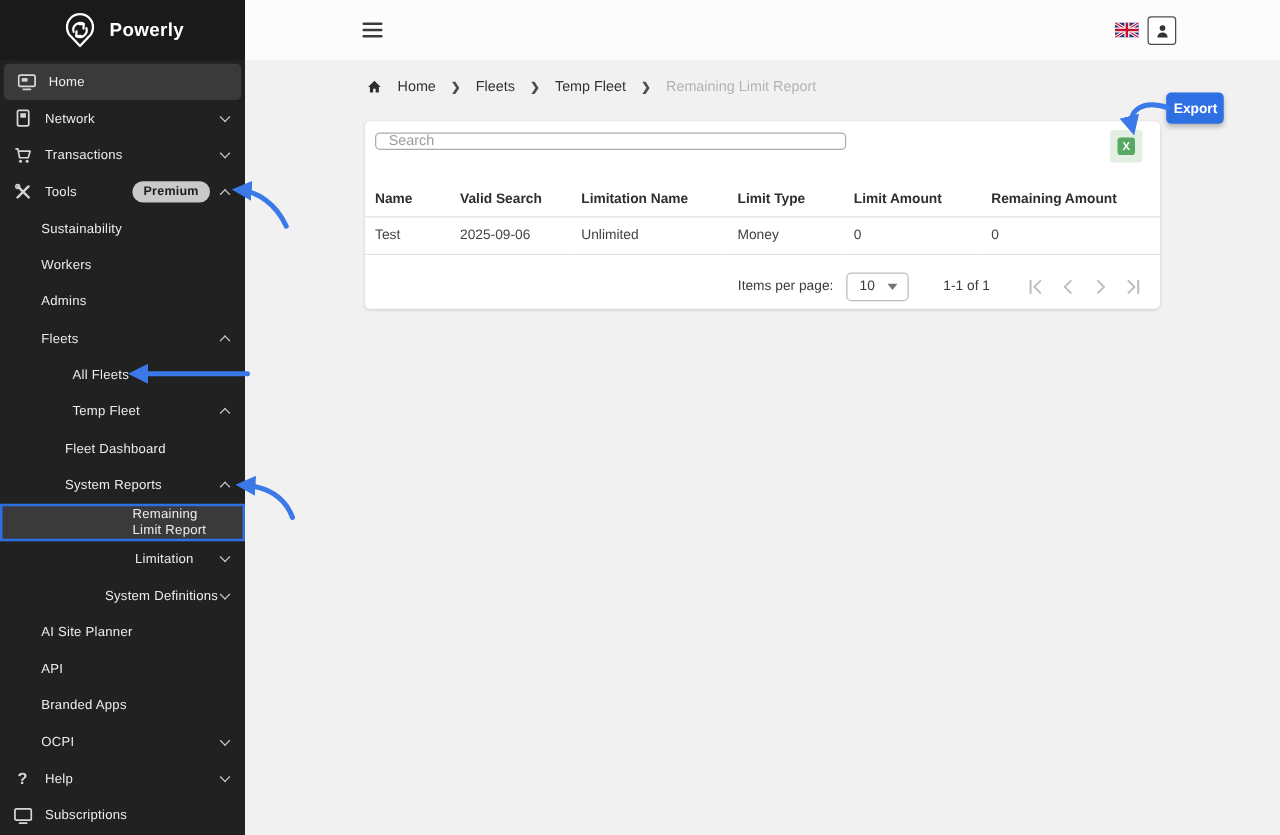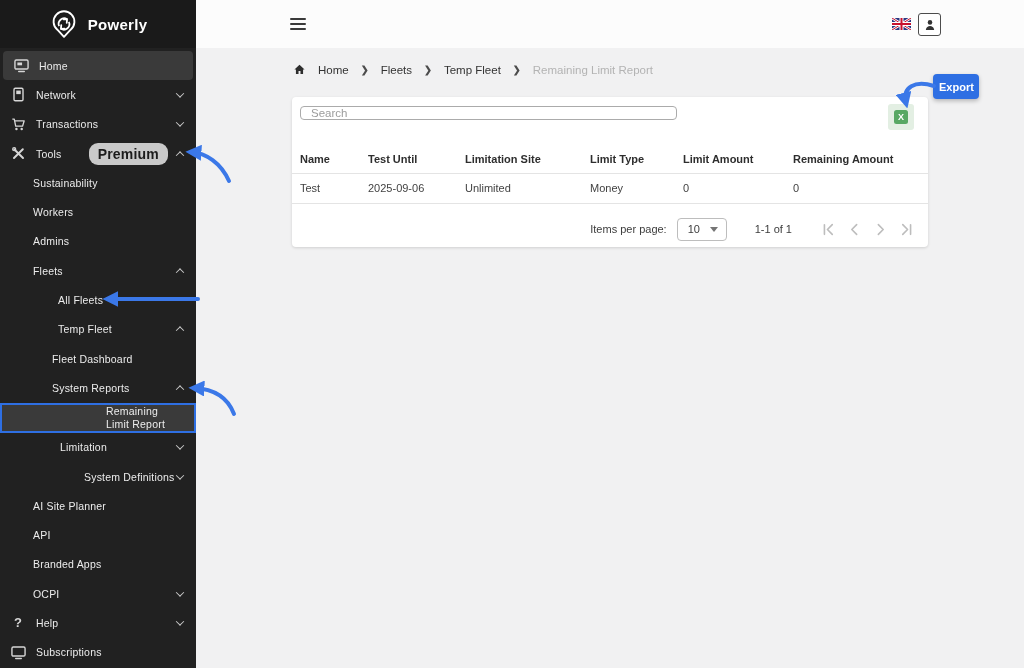--- a/index.html
+++ b/index.html
@@ -17,21 +17,21 @@
         letter-spacing:.2px;cursor:pointer;padding-right:13px;}
   .srow .slabel{white-space:nowrap;}
   .srow.sel{background:var(--selbg);border-radius:4px;margin:0 3px;padding-right:10px;}
   .srow.outlined{background:var(--selbg);border:2.5px solid var(--accent);height:30px;}
   .srow.outlined .slabel{white-space:normal;width:90px;line-height:12.5px;}
   .sicon{width:16px;height:16px;margin:0 10px 0 0;display:flex;align-items:center;justify-content:center;
          color:#d6d6d6;flex:0 0 auto;}
   .sicon svg{width:15px;height:15px;display:block;}
   .qmark{font-size:13px;font-weight:bold;color:#d6d6d6;}
   .sspacer{flex:1;}
-  .badge{background:#c9c9c9;color:#1c1c1c;font-size:14px;font-weight:bold;border-radius:9px;
+  .badge{background:#c9c9c9;color:#1c1c1c;font-size:10px;font-weight:bold;border-radius:9px;
          padding:3px 9px;margin-right:9px;}
   .chev{width:6px;height:6px;border-right:1.6px solid #c9c9c9;border-bottom:1.6px solid #c9c9c9;flex:0 0 auto;}
   .chev.down{transform:rotate(45deg) translate(-1px,-1px);}
   .chev.up{transform:rotate(-135deg) translate(-1px,-1px);}
 
   
   .main{position:absolute;left:196px;top:0;right:0;bottom:0;}
   .white-bar{position:absolute;left:0;top:0;right:0;height:48px;background:#fcfcfc;}
   .hamburger{position:absolute;left:94px;top:18px;width:16px;height:12px;display:flex;
              flex-direction:column;justify-content:space-between;cursor:pointer;}
@@ -178,21 +178,21 @@
         </div>
         <div class="srow" style="padding-left: 52px;">
           <span class="slabel">System Reports</span>
           <span class="sspacer"></span>
           <span class="chev up"></span>
         </div>
         <div class="srow outlined" style="padding-left: 104px;">
           <span class="slabel">Remaining Limit Report</span>
           <span class="sspacer"></span>
         </div>
-        <div class="srow" style="padding-left: 60px;">
+        <div class="srow" style="padding-left: 108px;">
           <span class="slabel">Limitation</span>
           <span class="sspacer"></span>
           <span class="chev down"></span>
         </div>
         <div class="srow" style="padding-left: 84px;">
           <span class="slabel">System Definitions</span>
           <span class="sspacer"></span>
           <span class="chev down"></span>
         </div>
         <div class="srow" style="padding-left: 33px;">
@@ -276,22 +276,22 @@
         <input class="search-input" placeholder="Search" style="">
         <button class="excel-btn">
           <span class="excel-inner">X</span>
         </button>
       </div>
 
       <table class="data">
         <thead>
             <tr id="thead-row">
               <th style="width: 68px;">Name</th>
-              <th style="width: 97px;">Test Until</th>
-              <th style="width: 125px;">Limitation Site</th>
+              <th style="width: 97px;">Valid Search</th>
+              <th style="width: 125px;">Limitation Name</th>
               <th style="width: 93px;">Limit Type</th>
               <th style="width: 110px;">Limit Amount</th>
               <th>Remaining Amount</th>
             </tr>
           </thead>
         <tbody id="tbody">
             <tr>
               <td>Test</td>
               <td>2025-09-06</td>
               <td>Unlimited</td>

